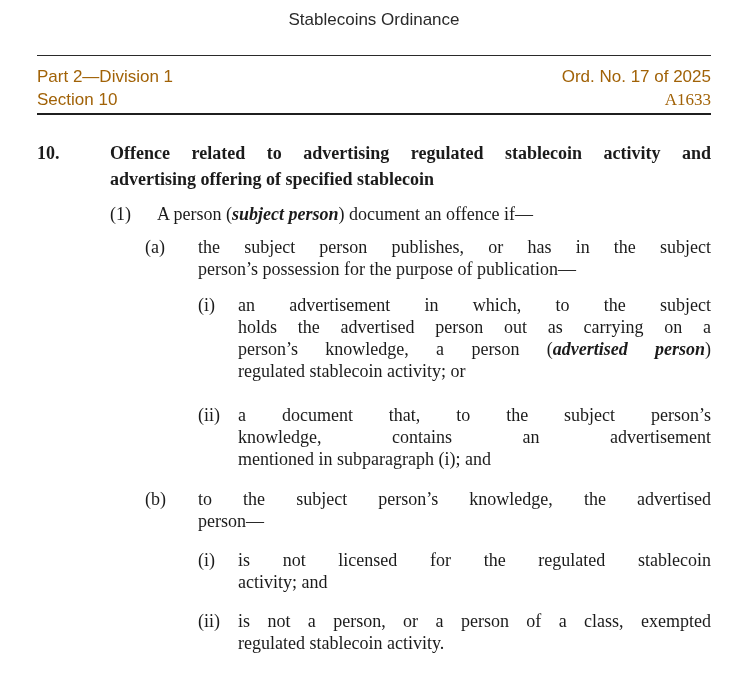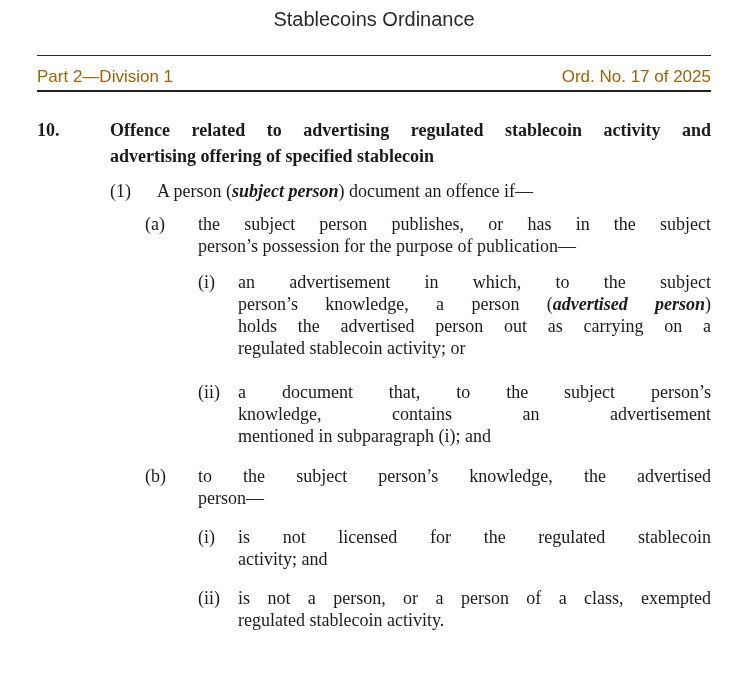--- a/index.html
+++ b/index.html
@@ -10,21 +10,21 @@
     font-family: "Liberation Serif", serif;
     overflow: hidden;
   }
   .page { position: relative; width: 749px; height: 699px; }
 
   
   .doc-title {
     margin: 10px 38px 0 37px;
     text-align: center;
     font-family: "Liberation Sans", sans-serif;
-    font-size: 20px; line-height: 19px;
+    font-size: 17px; line-height: 19px;
     color: #2a2a2a;
   }
   .rule { margin: 0 38px 0 37px; height: 0; }
   .rule-thin  { border-top: 1px solid #2a2a2a; margin-top: 26px; }
   .rule-thick { border-top: 2px solid #1f1f1f; margin-top: 2px; }
   .running-header {
     margin: 9px 38px 0 37px;
     font-family: "Liberation Sans", sans-serif;
     font-size: 17px; line-height: 23px;
     color: #a16207;
@@ -71,20 +71,24 @@
 
   <div class="doc-title">Stablecoins Ordinance</div>
 
   <div class="rule rule-thin"></div>
 
   <div class="running-header">
     <div class="rh-row">
       <span>Part 2—Division 1</span>
       <span>Ord. No. 17 of 2025</span>
     </div>
+    <div class="rh-row">
+      <span>Section 10</span>
+      <span class="pageno">A1633</span>
+    </div>
   </div>
 
   <div class="rule rule-thick"></div>
 
   <div class="doc-body">
 
     <div class="item lv0 sect-heading">
       <span class="label bold">10.</span>
       <div class="text">
         <div class="jl bold">Offence related to advertising regulated stablecoin activity and</div>
@@ -104,22 +108,22 @@
       <div class="text">
         <div class="jl">the subject person publishes, or has in the subject</div>
         <div class="ll">person’s possession for the purpose of publication—</div>
       </div>
     </div>
 
     <div class="item lv3 it-ai">
       <span class="label">(i)</span>
       <div class="text">
         <div class="jl">an advertisement in which, to the subject</div>
+        <div class="jl">holds the advertised person out as carrying on a</div>
         <div class="jl"><span>person’s knowledge, a person (</span><span class="bi">advertised person</span><span>)</span></div>
-        <div class="jl">holds the advertised person out as carrying on a</div>
         <div class="ll">regulated stablecoin activity; or</div>
       </div>
     </div>
 
     <div class="item lv3 it-aii">
       <span class="label">(ii)</span>
       <div class="text">
         <div class="jl">a document that, to the subject person’s</div>
         <div class="jl">knowledge, contains an advertisement</div>
         <div class="ll">mentioned in subparagraph (i); and</div>

